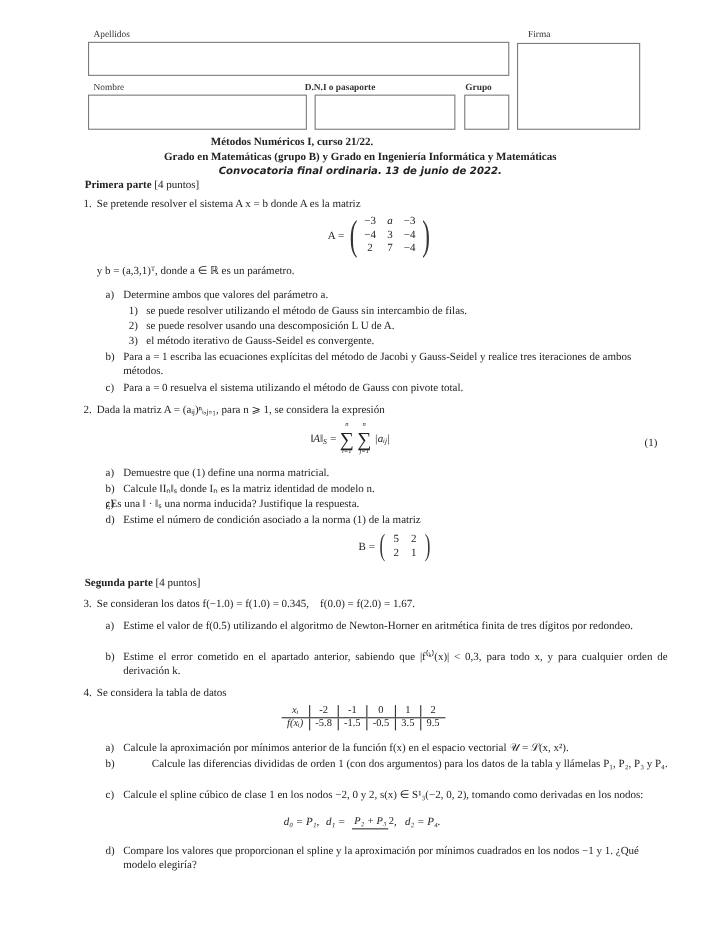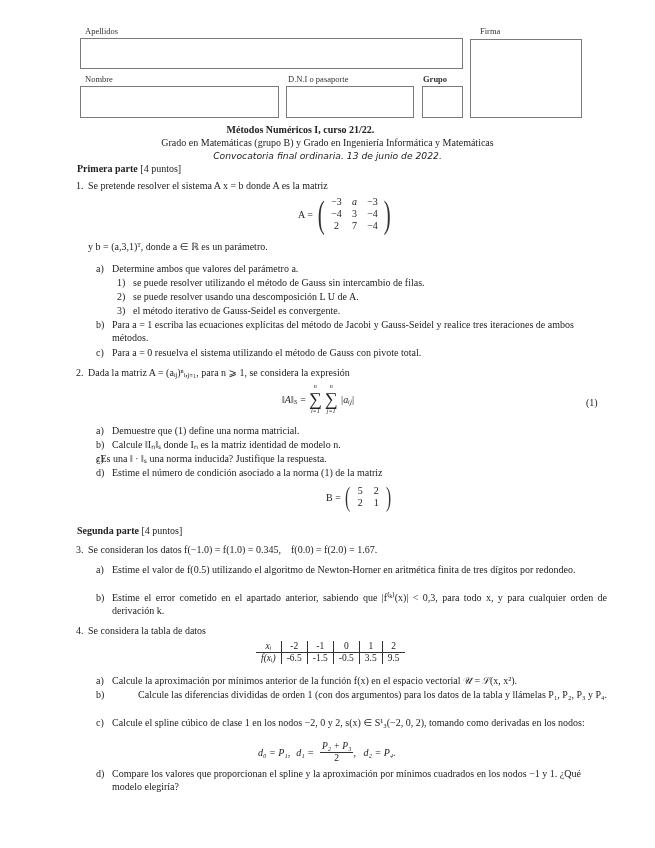--- a/index.html
+++ b/index.html
@@ -3,60 +3,60 @@
 <meta charset="utf-8">
 <style>
   html, body { margin:0; padding:0; background:#ffffff; }
   body { width:655px; height:848px; position:relative; overflow:hidden;
          font-family:"DejaVu Serif", "Liberation Serif", serif; color:#222; }
   .abs { position:absolute; }
   .lbl { font-size:8.5px; color:#333; font-family:"Liberation Serif", serif; }
   .box { position:absolute; border:1.5px solid #7a7a7a; box-sizing:border-box; background:#fff; }
   .txt { font-family:"Liberation Serif", serif; font-size:10px; line-height:13px; color:#222; white-space:nowrap; }
   .wrap { white-space:normal; }
-  .c { text-align:center; }
+  .c { text-align:center;font-weight:bold; }
   .b { font-weight:bold; }
   .sans-i { font-family:"DejaVu Sans", sans-serif; font-style:italic; font-size:9.2px; }
   .m { font-style:italic; }
   .paren { font-size:38px; line-height:38px; transform:scaleX(0.55); color:#333; font-weight:200; }
   .paren2 { font-size:28px; line-height:28px; transform:scaleX(0.55); color:#333; font-weight:200; }
   .mgrid { display:grid; grid-template-columns:repeat(3, 18px); text-align:center; font-size:10px; line-height:12px; }
   .mgrid2 { display:grid; grid-template-columns:repeat(2, 16px); text-align:center; font-size:10px; line-height:12px; }
   table.dt { border-collapse:collapse; font-family:"Liberation Serif", serif; font-size:9.5px; }
   table.dt td { padding:0 5px; text-align:center; line-height:11px; }
   table.dt td + td { border-left:1px solid #333; }
   table.dt tr.r1 td { border-bottom:1px solid #333; }
-  .frac { display:inline-flex; flex-direction:column; align-items:center; vertical-align:middle; font-size:9.5px; line-height:11px; }
+  .frac { display:inline-flex; flex-direction:row; align-items:center; vertical-align:middle; font-size:9.5px; line-height:11px; }
   .frac .num { border-bottom:1px solid #333; padding:0 2px; }
   .sum { display:inline-flex; flex-direction:column; align-items:center; vertical-align:middle; line-height:8px; }
   .sum .sig { font-size:18px; line-height:18px; }
   .sum .lim { font-size:6px; line-height:7px; font-style:italic; }
   sub, sup { font-size:7px; }
 </style>
 </head>
 <body>
 
 <div>
   <div class="abs lbl" style="left:85px;top:26px;">Apellidos</div>
   <div class="box" style="left:80px;top:38px;width:383px;height:31px;"></div>
 
   <div class="abs lbl" style="left:480px;top:26px;">Firma</div>
   <div class="box" style="left:470px;top:39px;width:112px;height:79px;"></div>
 
   <div class="abs lbl" style="left:85px;top:74px;text-align:right;">Nombre</div>
   <div class="box" style="left:80px;top:86px;width:199px;height:32px;"></div>
 
-  <div class="abs lbl" style="left:288px;top:74px;">D.N.I o pasaporte</div>
+  <div class="abs lbl" style="left:277px;top:74px;font-weight:bold;">D.N.I o pasaporte</div>
   <div class="box" style="left:286px;top:86px;width:128px;height:32px;"></div>
 
   <div class="abs lbl" style="left:423px;top:74px;font-weight:bold;">Grupo</div>
   <div class="box" style="left:422px;top:86px;width:41px;height:32px;"></div>
 </div>
 
-<div class="abs txt c b" style="left:0;width:531px;top:123px;margin-left:35px;">Métodos Numéricos I, curso 21/22.</div>
+<div class="abs txt c b" style="left:0;width:531px;top:123px;">Métodos Numéricos I, curso 21/22.</div>
 <div class="abs txt c" style="left:0;width:655px;top:136px;">Grado en Matemáticas (grupo B) y Grado en Ingeniería Informática y Matemáticas</div>
 <div class="abs c sans-i" style="left:0;width:655px;top:149px;line-height:13px;">Convocatoria final ordinaria. 13 de junio de 2022.</div>
 
 <div class="abs txt" style="left:77px;top:162px;">
   <span class="b">Primera parte</span>
   <span>[4 puntos]</span>
 </div>
 
 <div class="abs txt" style="left:76px;top:179px;">1.</div>
 <div class="abs txt" style="left:88px;top:179px;">Se pretende resolver el sistema A x = b donde A es la matriz</div>
@@ -160,21 +160,21 @@
         <tr class="r1">
       <td class="m">xᵢ</td>
       <td>-2</td>
       <td>-1</td>
       <td>0</td>
       <td>1</td>
       <td>2</td>
     </tr>
     <tr>
       <td class="m">f(xᵢ)</td>
-      <td>-6.5</td>
+      <td>-5.8</td>
       <td>-1.5</td>
       <td>-0.5</td>
       <td>3.5</td>
       <td>9.5</td>
     </tr>
   </tbody>
     </table>
 </div>
 
 <div class="abs txt" style="left:96px;top:674px;">a)</div>

